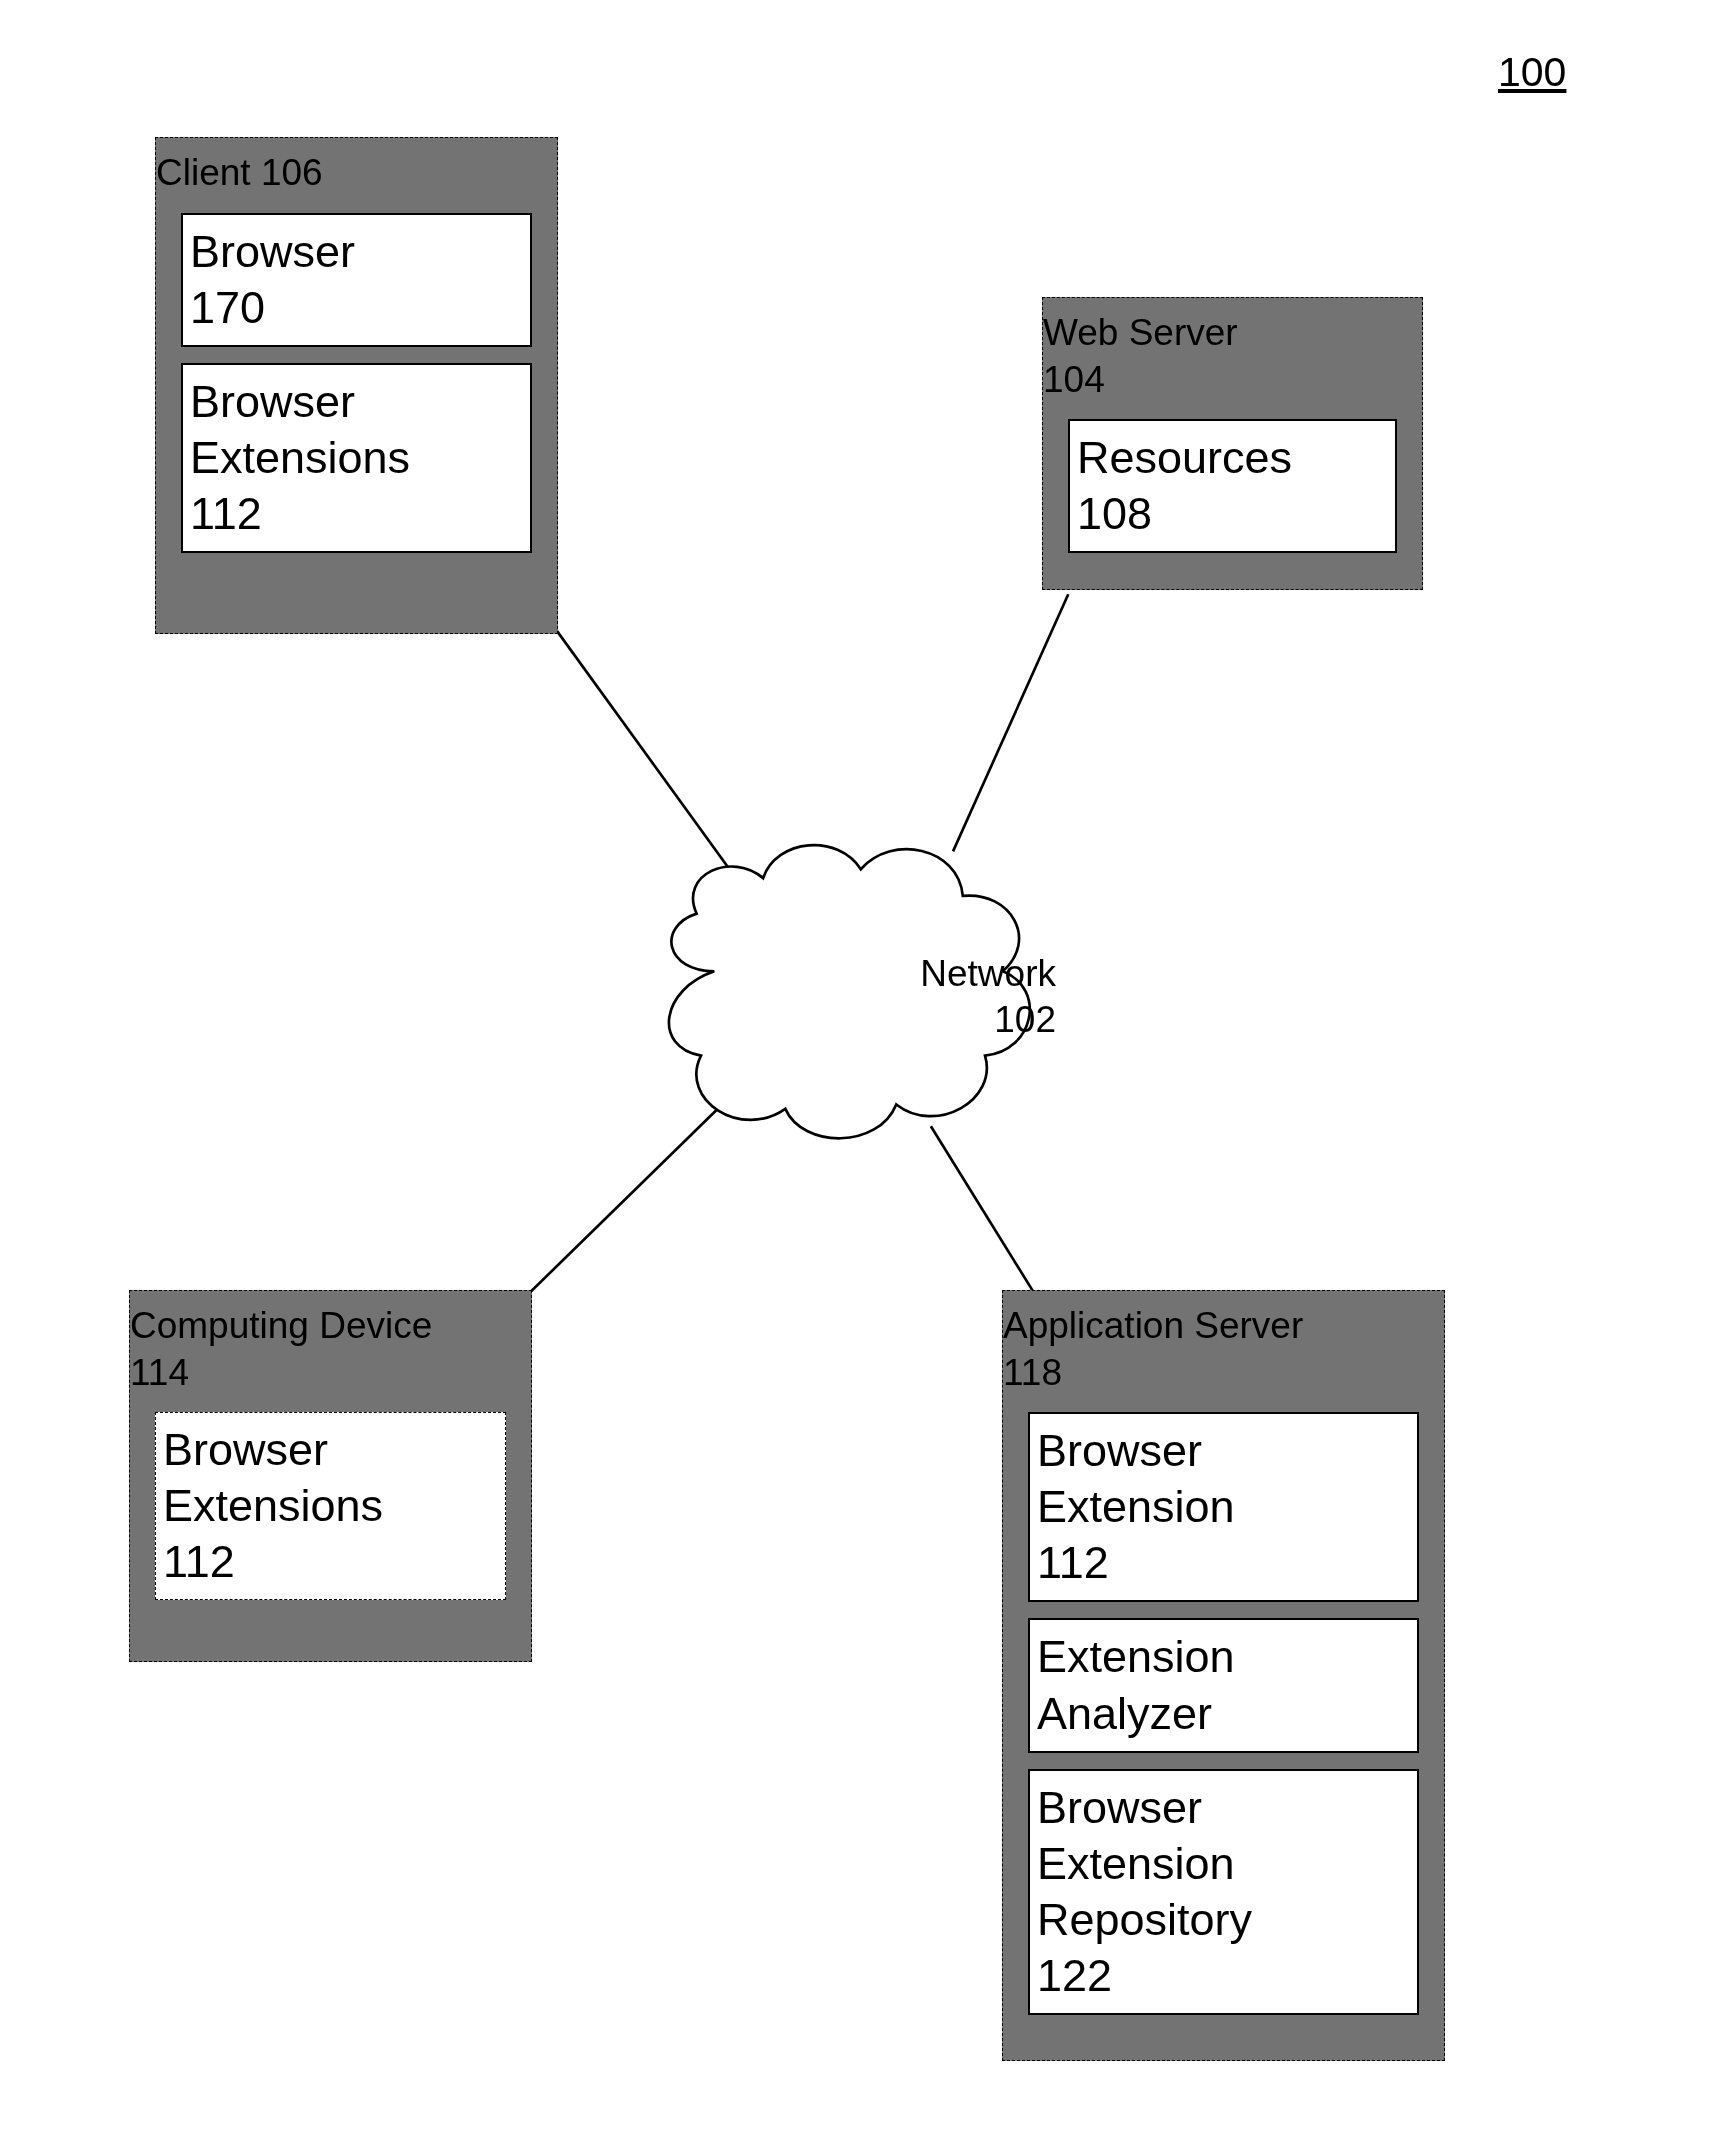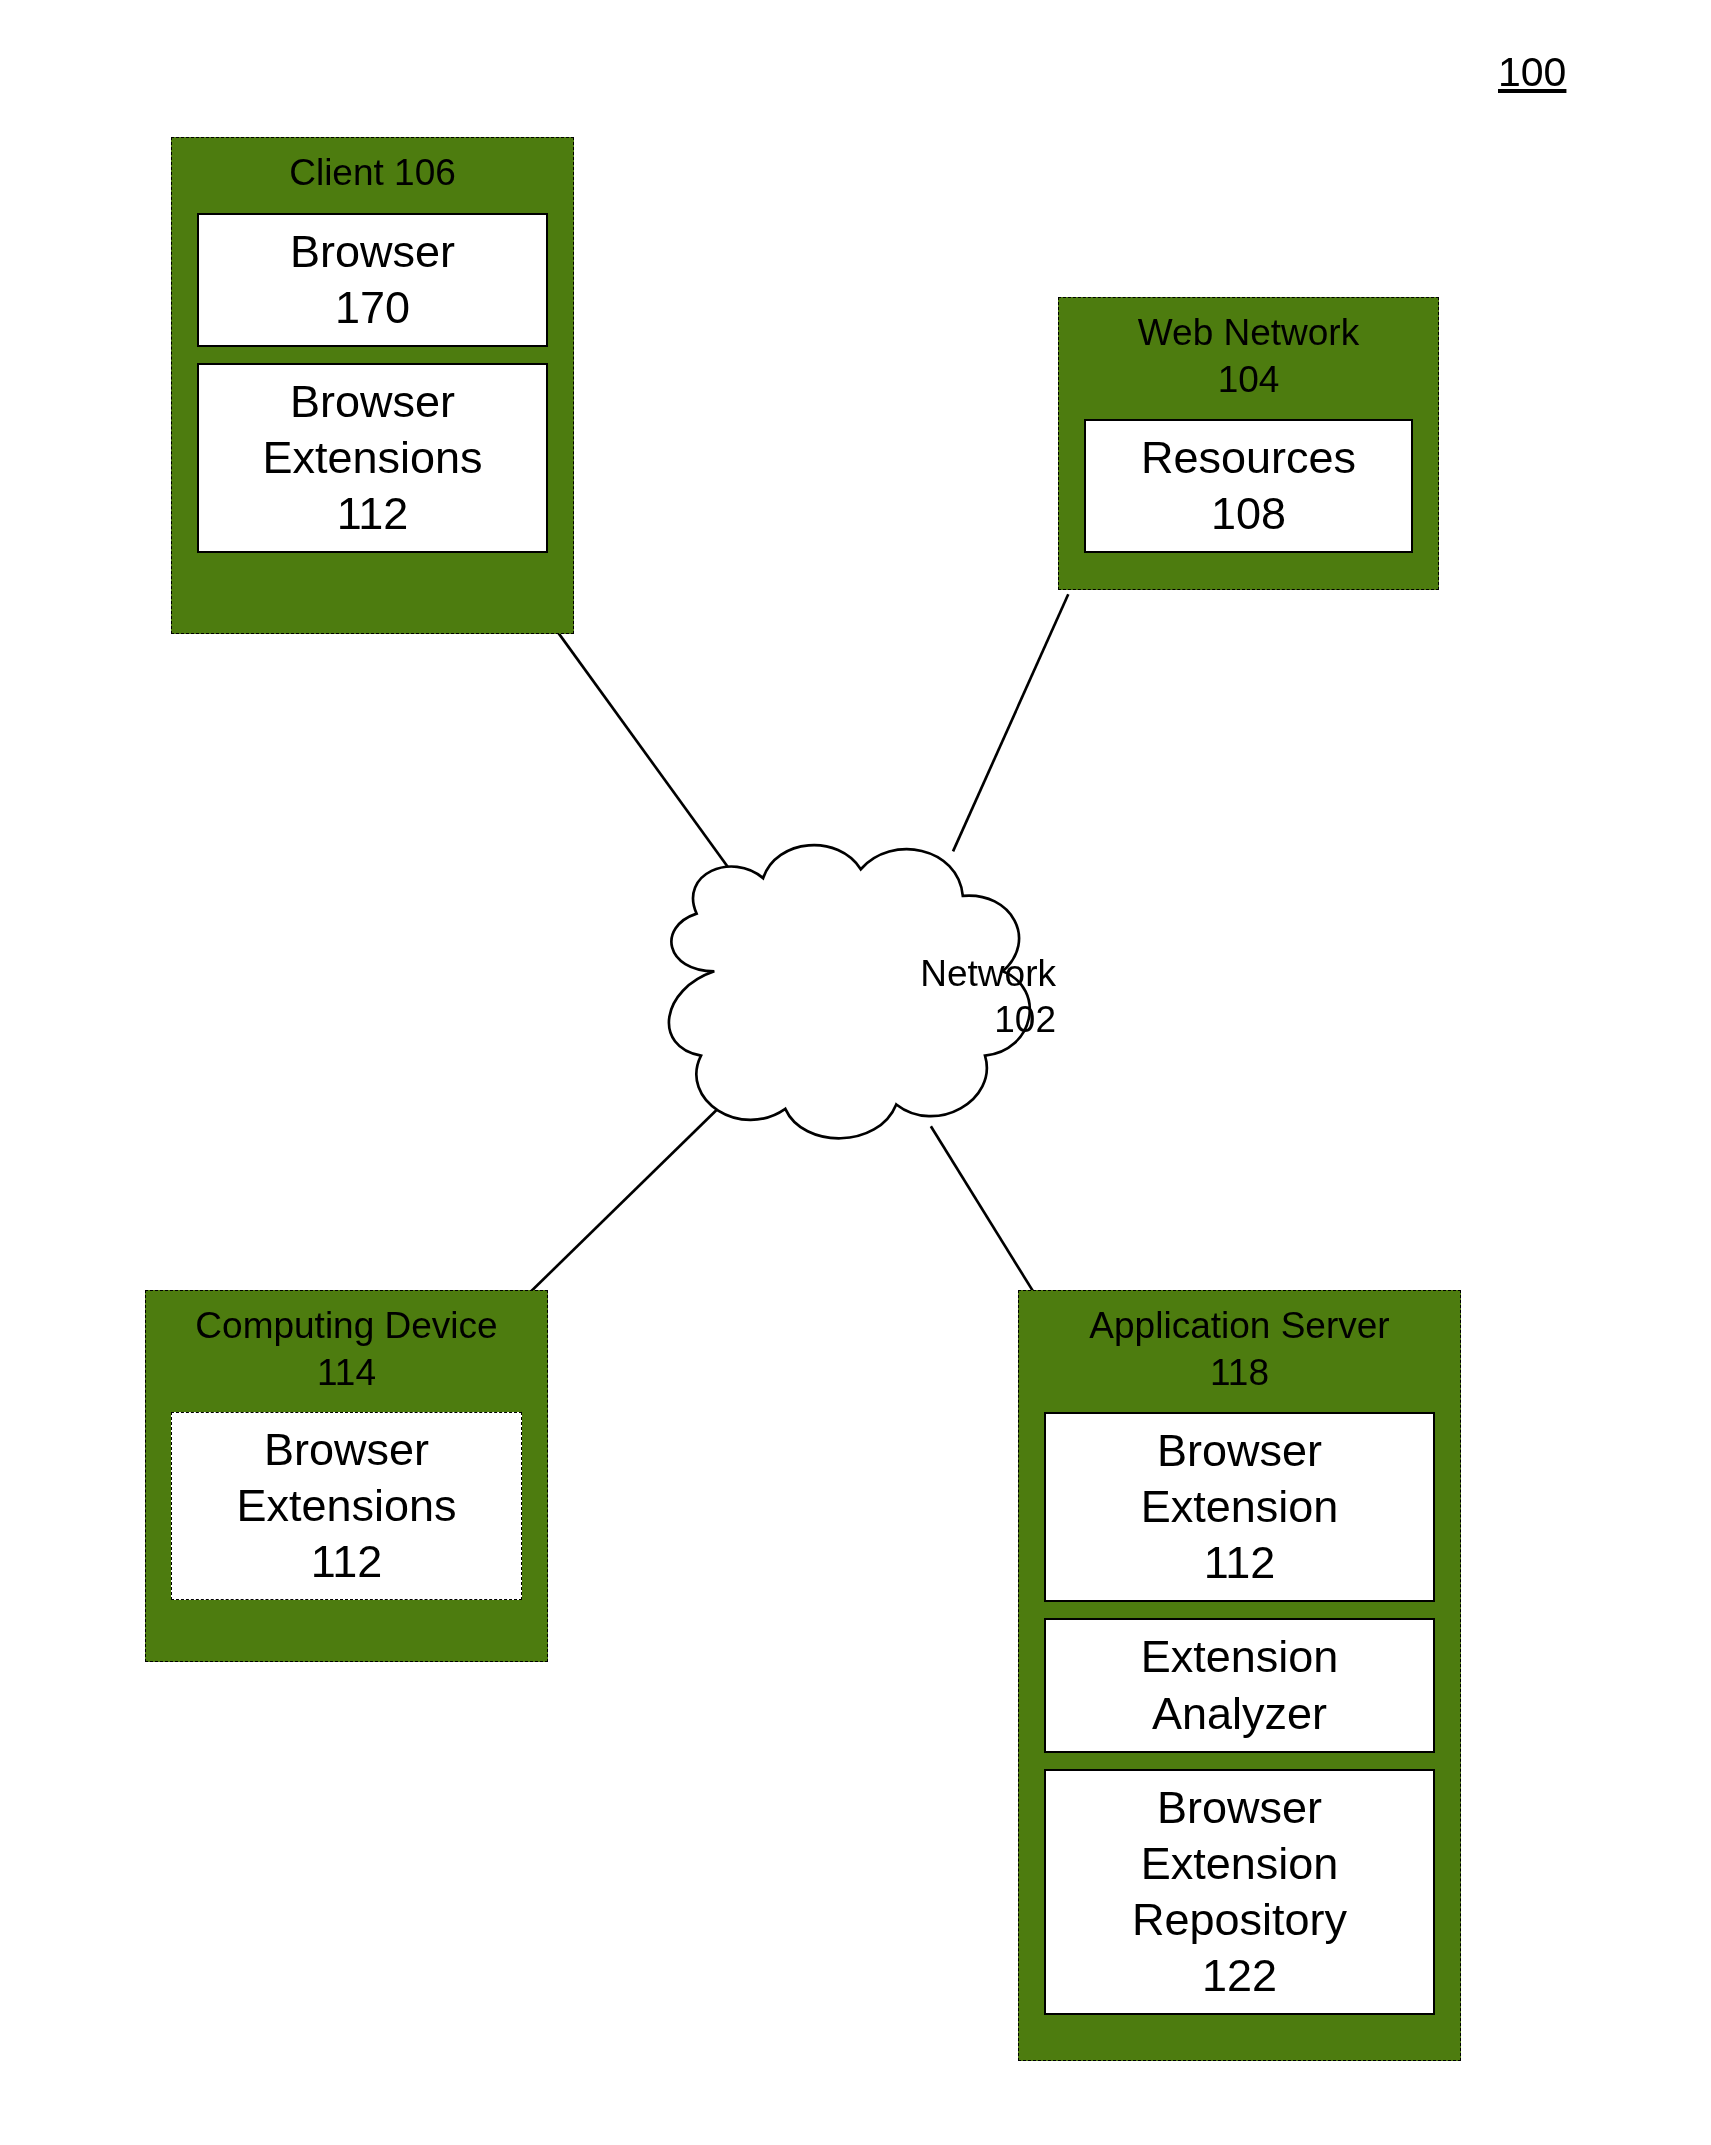--- a/index.html
+++ b/index.html
@@ -17,24 +17,22 @@
     height: 1940px;
   }
   .figure-label {
     position: absolute;
     font-size: 41px;
     text-decoration: underline;
   }
   .node-box {
     position: absolute;
     border: 1.8px dashed #000;
-    background: #4d7c0f;
+    background: #737373;
     box-sizing: border-box;
-    text-align: center;
-    margin-left: 16px;
   }
   .node-title {
     font-size: 37px;
     line-height: 1.25;
     margin-top: 12.4px;
   }
   .inner-box {
     border: 2.7px solid #000;
     margin: 16px 25px;
     padding: 8.9px 7px;
@@ -123,21 +121,21 @@
     </div>
     <div class="inner-box">
       <div class="inner-text" style="white-space:pre-line;">Browser
 Extensions</div>
       <div class="inner-text">112</div>
     </div>
   </div>
 
   <div class="node-box" style="left:1042px; top:297px; width:381px; height:293px;">
     <div class="node-title">
-      <div>Web Network</div>
+      <div>Web Server</div>
       <div>104</div>
     </div>
     <div class="inner-box">
       <div class="inner-text">Resources</div>
       <div class="inner-text">108</div>
     </div>
   </div>
 
   <div class="node-box" style="left:129px; top:1290px; width:403px; height:372px;">
     <div class="node-title">

